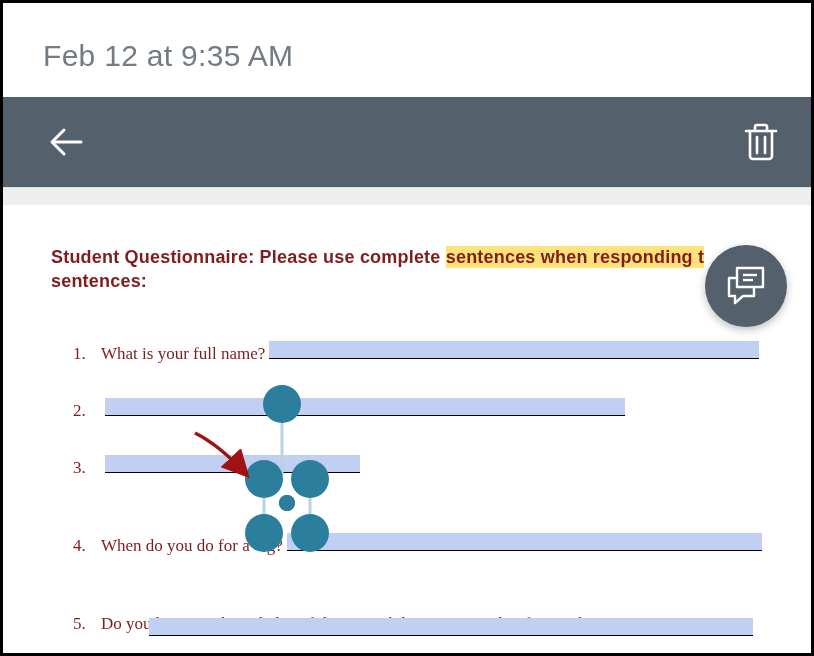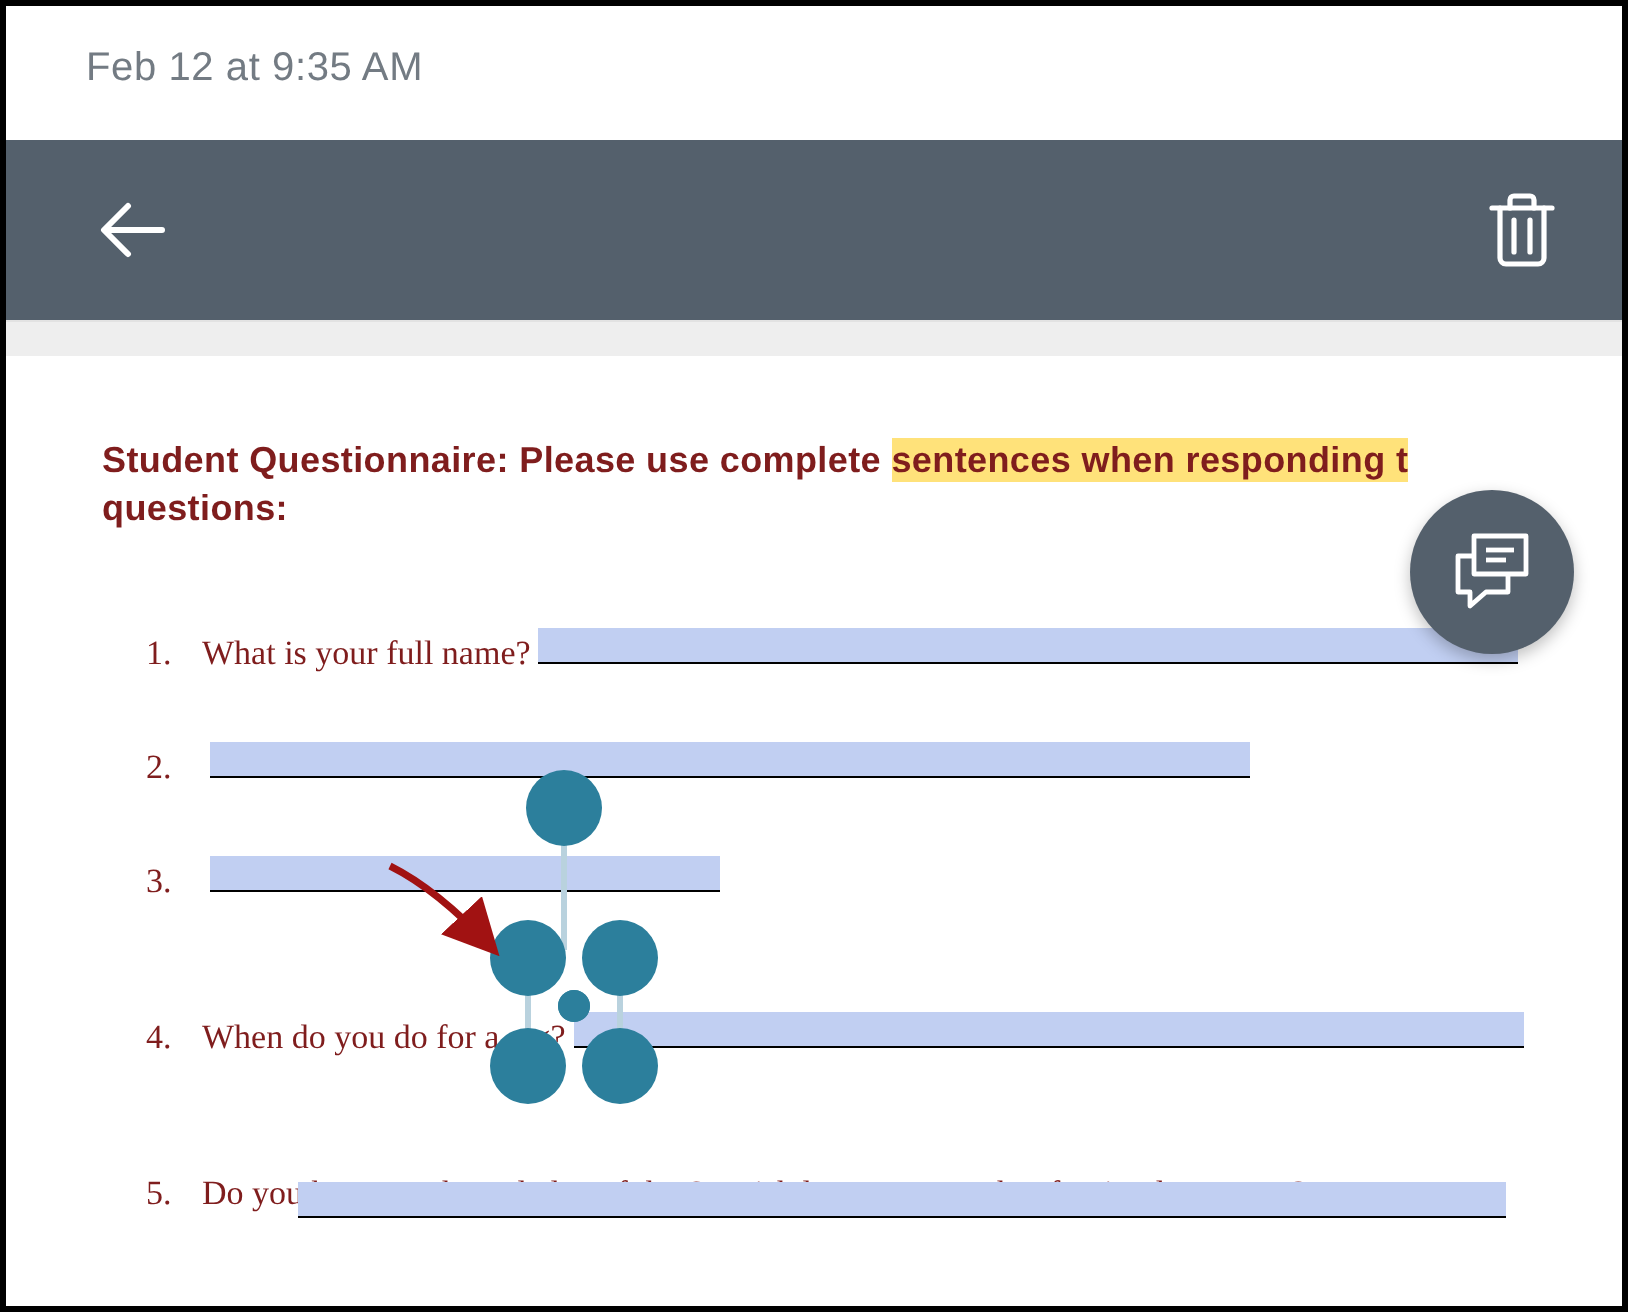--- a/index.html
+++ b/index.html
@@ -7,23 +7,23 @@
   body {
     width: 814px;
     height: 656px;
     font-family: -apple-system, BlinkMacSystemFont, "Segoe UI", Arial, sans-serif;
     background: #ffffff;
     border: 3px solid #000;
     position: relative;
     overflow: hidden;
   }
   .timestamp {
-    font-size: 20px;
+    font-size: 30px;
     color: #737b83;
-    padding: 20px 0 24px 40px;
+    padding: 36px 0 24px 40px;
     letter-spacing: 0.3px;
   }
   .toolbar {
     background: #54606c;
     height: 90px;
     display: flex;
     align-items: center;
     justify-content: space-between;
     padding: 0 32px 0 44px;
   }
@@ -146,21 +146,21 @@
     <polyline points="13,14 5,14 5,32 11,32 11,39 19,32 30,32 30,23"></polyline>
     <line x1="19" y1="11" x2="33" y2="11"></line>
     <line x1="19" y1="16" x2="29" y2="16"></line>
   </svg>
 </div>
 
 <div class="doc-area">
 
   <div class="title-line">
     <span>Student Questionnaire: Please use complete </span><span class="hl">sentences when responding t</span><span>        </span><br>
-    <span>questions:</span>
+    <span>sentences:</span>
   </div>
 
   <div class="questions">
 
     <div class="q-row">
       <span class="q-num">1.</span>
       <span class="q-text">What is your full name?</span>
       <span class="ans-underline" style="width:490px;"></span>
     </div>
 

